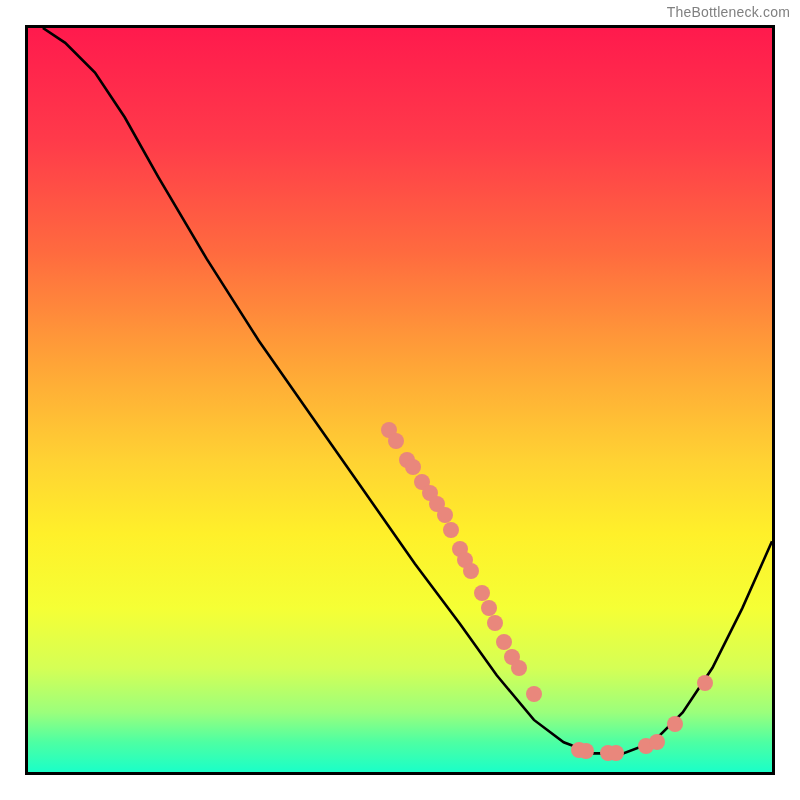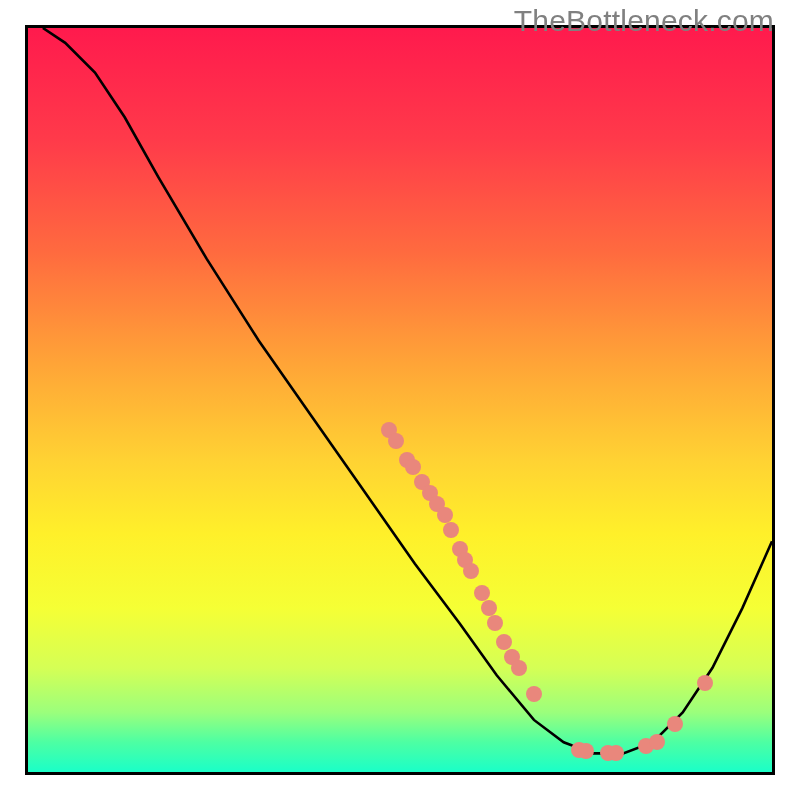--- a/index.html
+++ b/index.html
@@ -12,22 +12,22 @@
   }
   .stage {
     position: relative;
     width: 800px;
     height: 800px;
     background: white;
   }
   .watermark {
     position: absolute;
     top: 4px;
-    right: 26px;
-    font-size: 30px;
+    right: 10px;
+    font-size: 14px;
     color: #808080;
     font-weight: 500;
     letter-spacing: 0.2px;
     z-index: 10;
     margin-left: 15px;
   }
   .plot-box {
     position: absolute;
     left: 25px;
     top: 25px;

